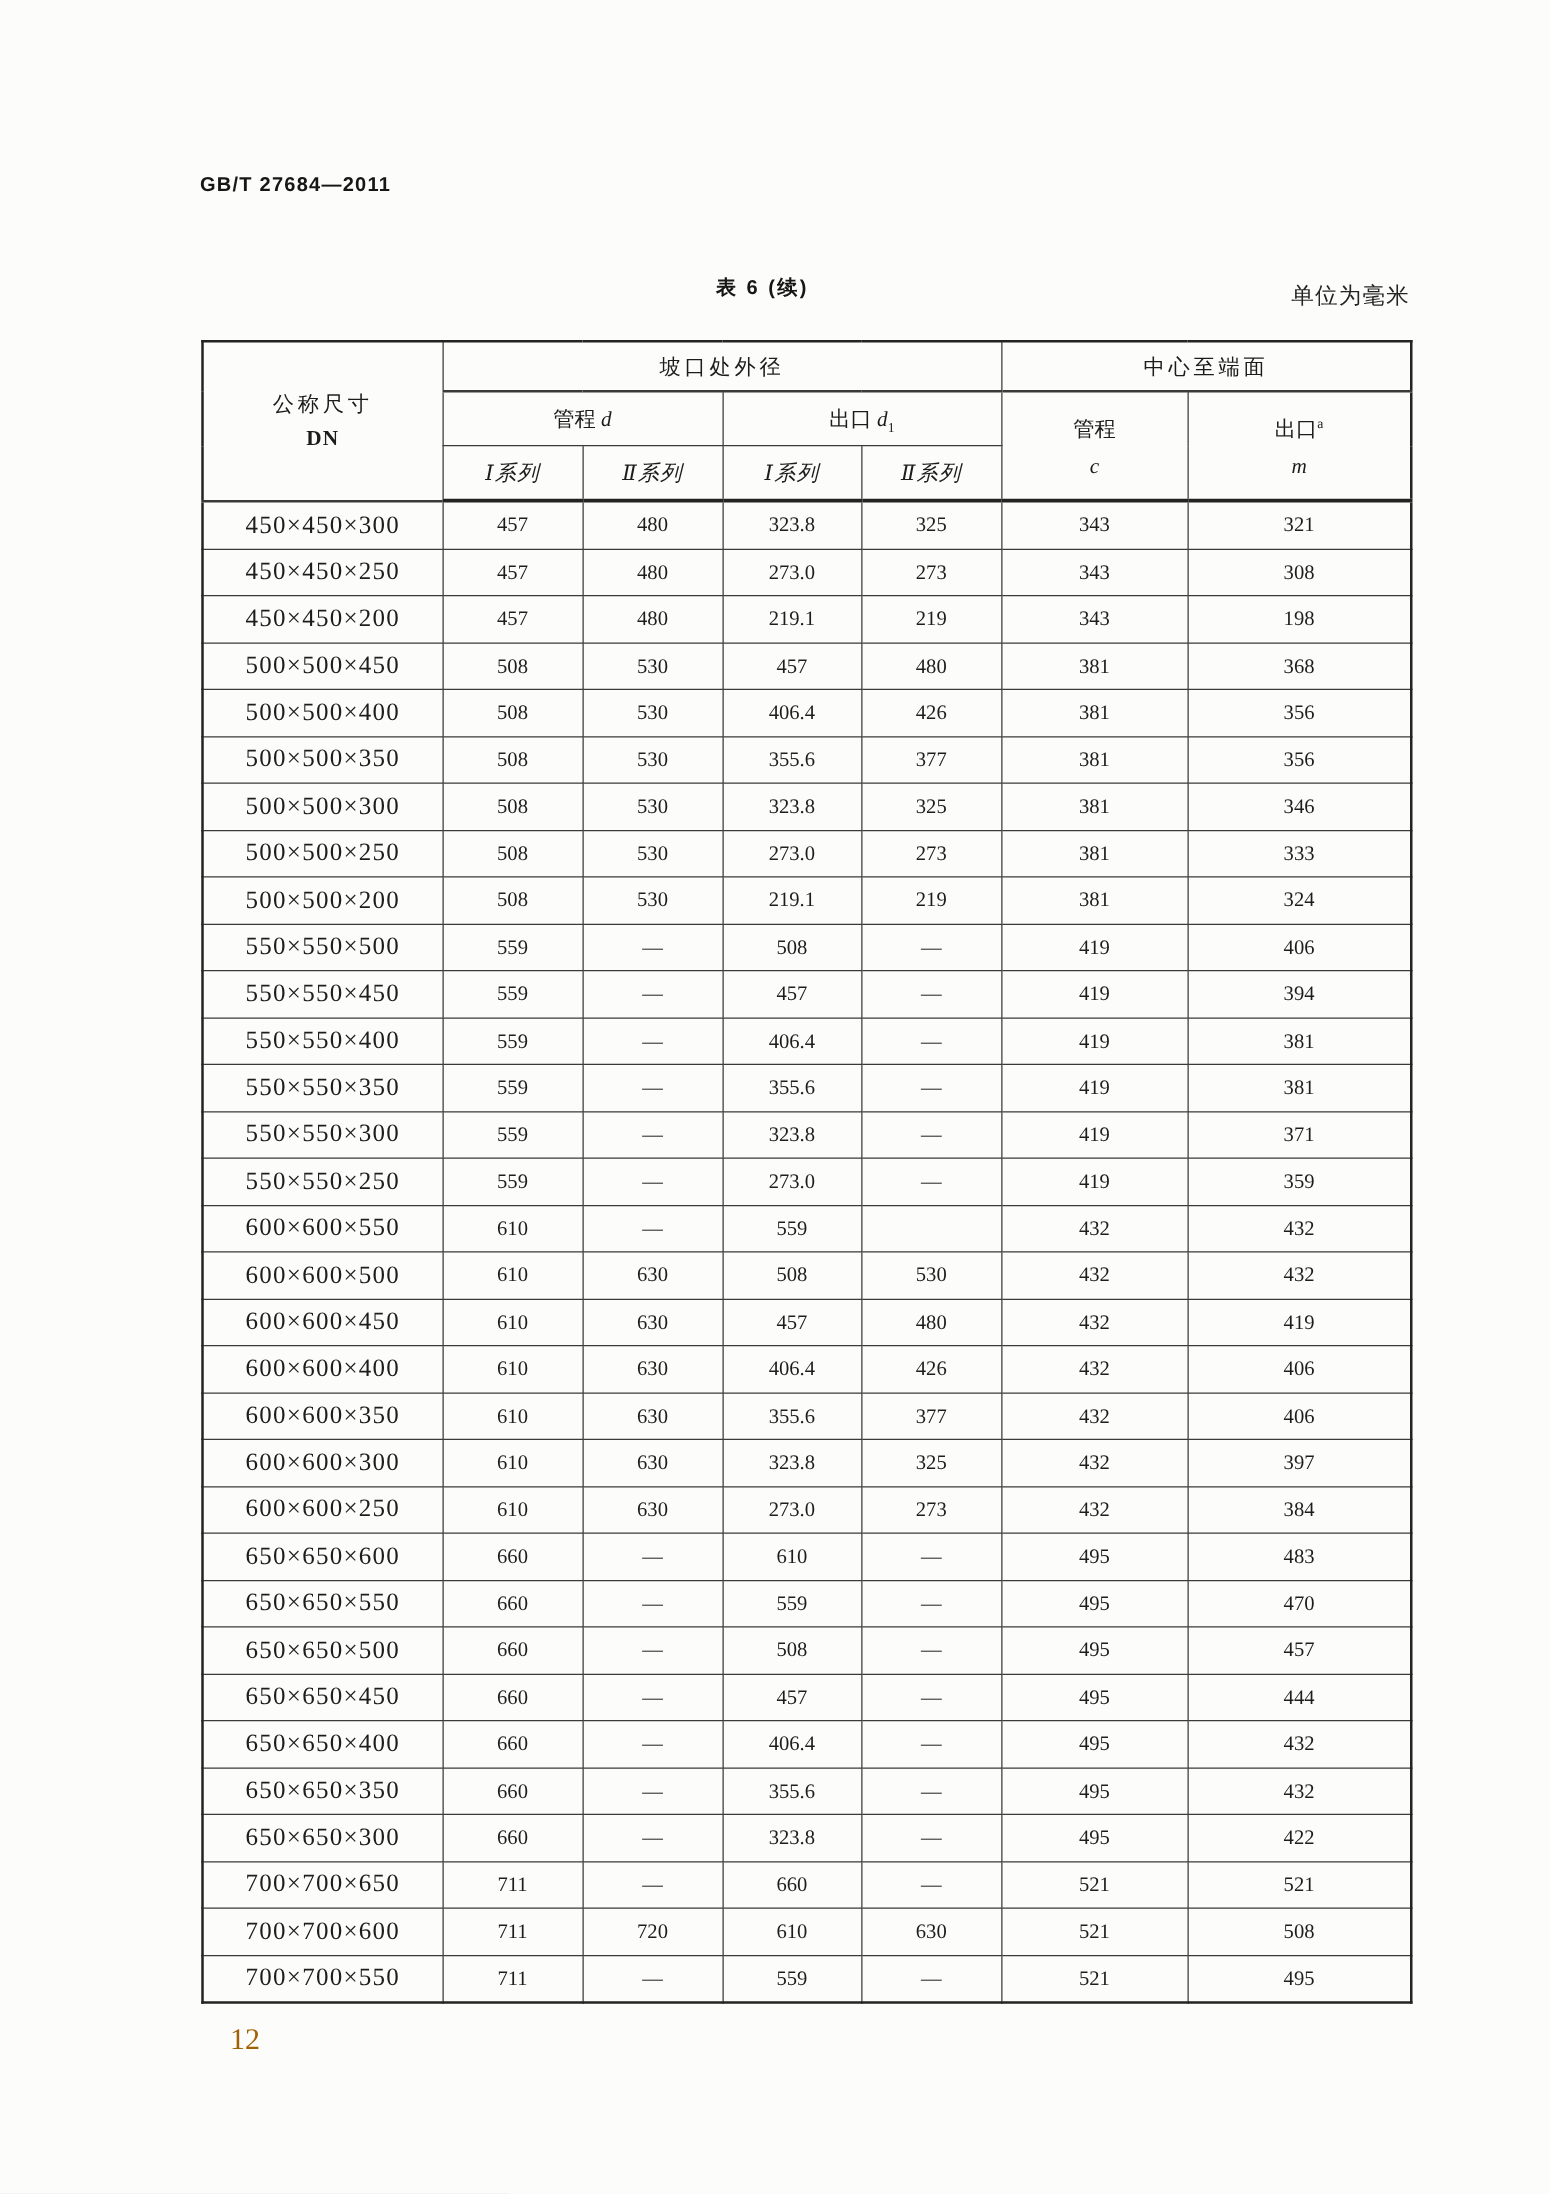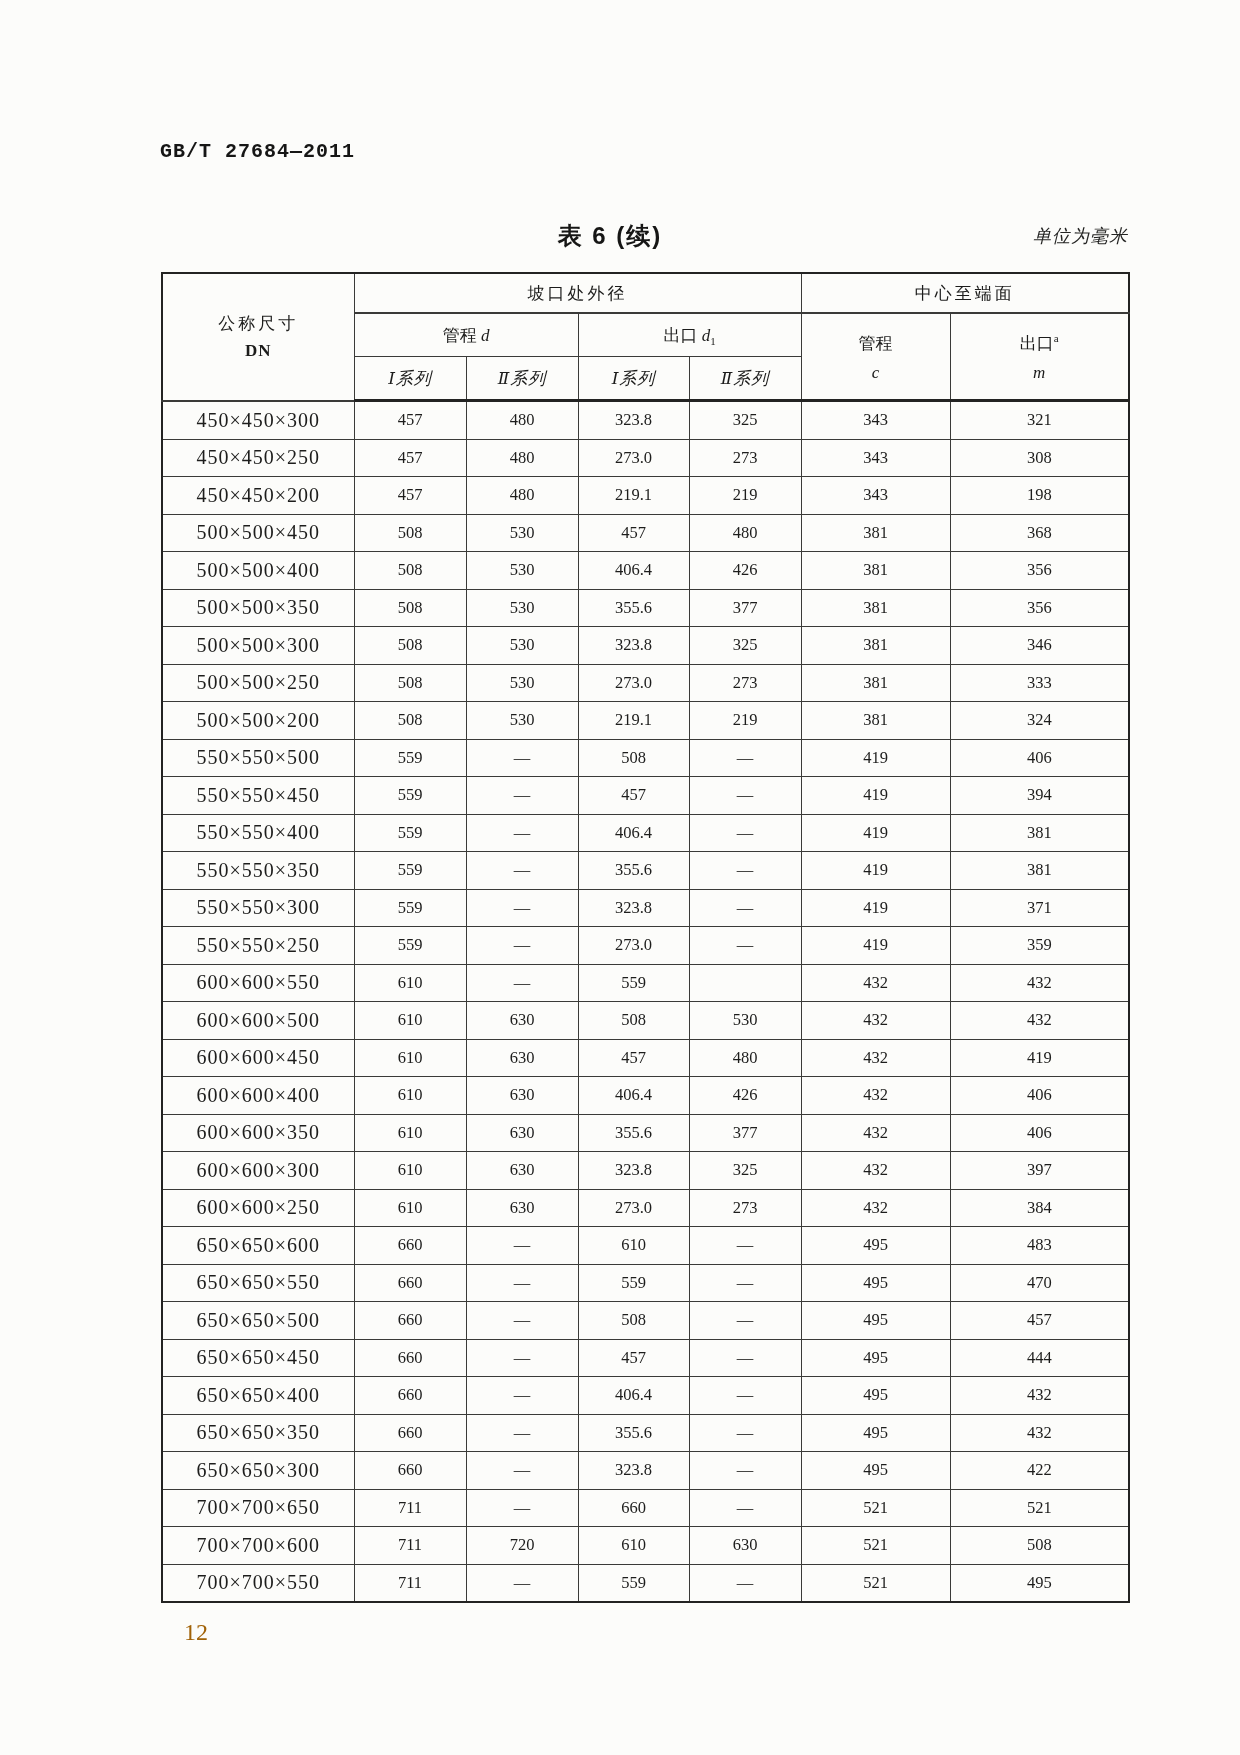--- a/index.html
+++ b/index.html
@@ -14,48 +14,47 @@
     margin: 0 auto;
     background: #fcfcfa;
     font-family: "Liberation Serif", "DejaVu Serif", serif;
     color: #1c1c1b;
     overflow: hidden;
   }
   .doc-number {
     position: absolute;
     left: 160px;
     top: 140px;
-    font-family: Liberation Mono, monospace;
+    font-family: Liberation Sans, sans-serif;
     font-weight: 700;
-    font-size: 20px;
+    font-size: 16px;
     letter-spacing: 1px;
     color: #161615;
   }
   .caption {
     position: absolute;
     left: 610px;
     top: 220px;
     transform: translateX(-50%);
     font-family: "Liberation Sans", "DejaVu Sans", sans-serif;
     font-weight: 700;
-    font-size: 24px;
+    font-size: 16px;
     letter-spacing: 2px;
     white-space: nowrap;
     color: #161615;
   }
   .unit-note {
     position: absolute;
     left: 1128px;
     top: 224px;
     transform: translateX(-100%);
     font-size: 18px;
     letter-spacing: 1px;
     white-space: nowrap;
     color: #242423;
-    font-style: italic;
   }
   table.spec {
     position: absolute;
     left: 161px;
     top: 272px;
     width: 967px;
     border-collapse: collapse;
     table-layout: fixed;
   }
   table.spec th,

